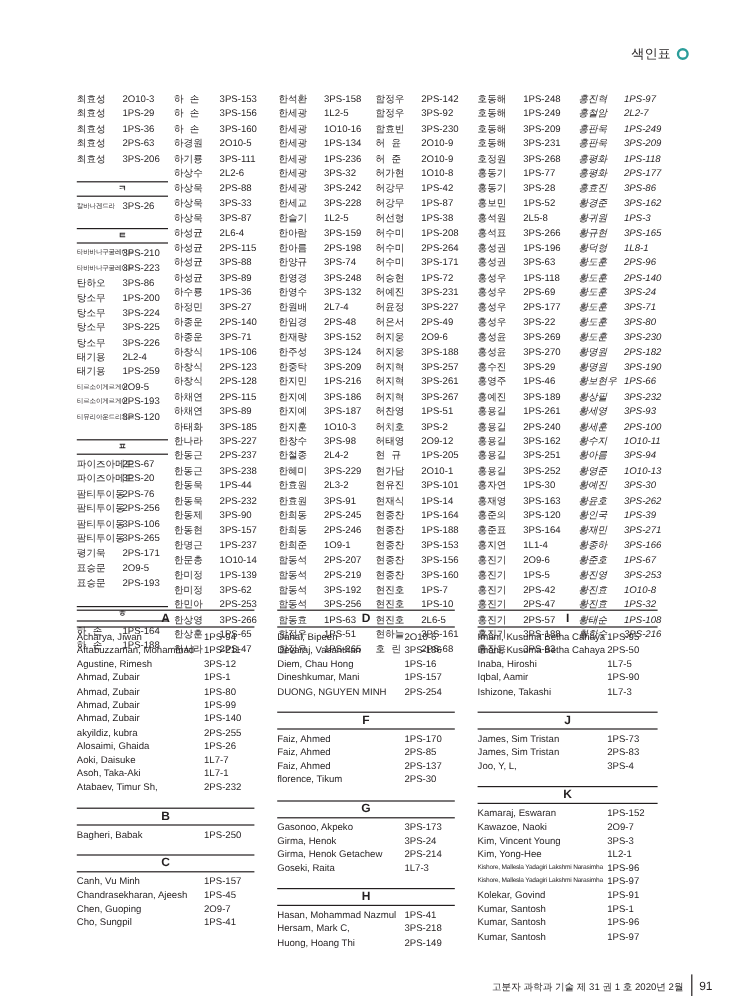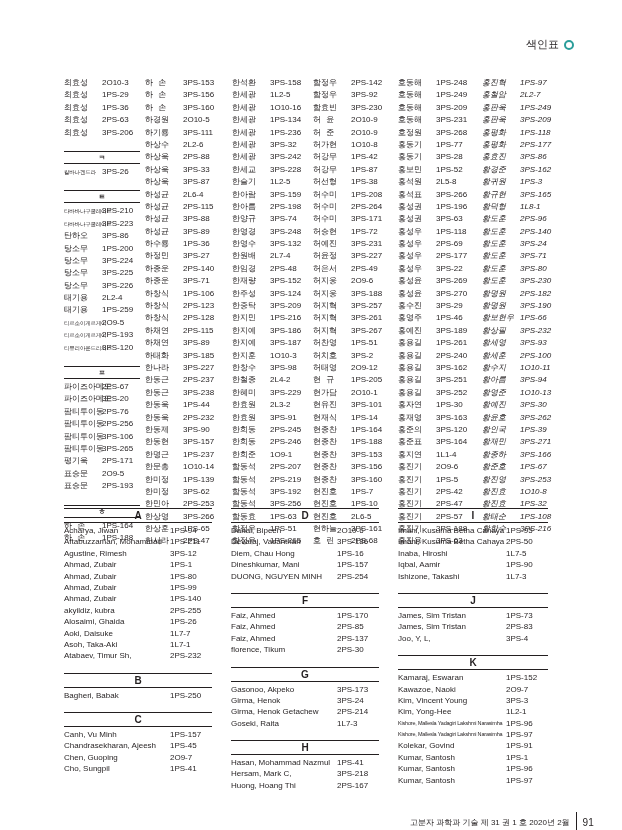--- a/index.html
+++ b/index.html
@@ -1089,21 +1089,21 @@
       <div class="en-row">
         <span class="nm">Hasan, Mohammad Nazmul</span>
         <span class="cd">1PS-41</span>
       </div>
       <div class="en-row">
         <span class="nm">Hersam, Mark C,</span>
         <span class="cd">3PS-218</span>
       </div>
       <div class="en-row">
         <span class="nm">Huong, Hoang Thi</span>
-        <span class="cd">2PS-167</span>
+        <span class="cd">2PS-149</span>
       </div>
     </div>
     <div class="en-col" style="left: 398px; width: 150px;">
       <div class="en-head">I</div>
       <div class="en-row">
         <span class="nm">Imani, Kusuma Betha Cahaya</span>
         <span class="cd">1PS-95</span>
       </div>
       <div class="en-row">
         <span class="nm">Imani, Kusuma Betha Cahaya</span>

